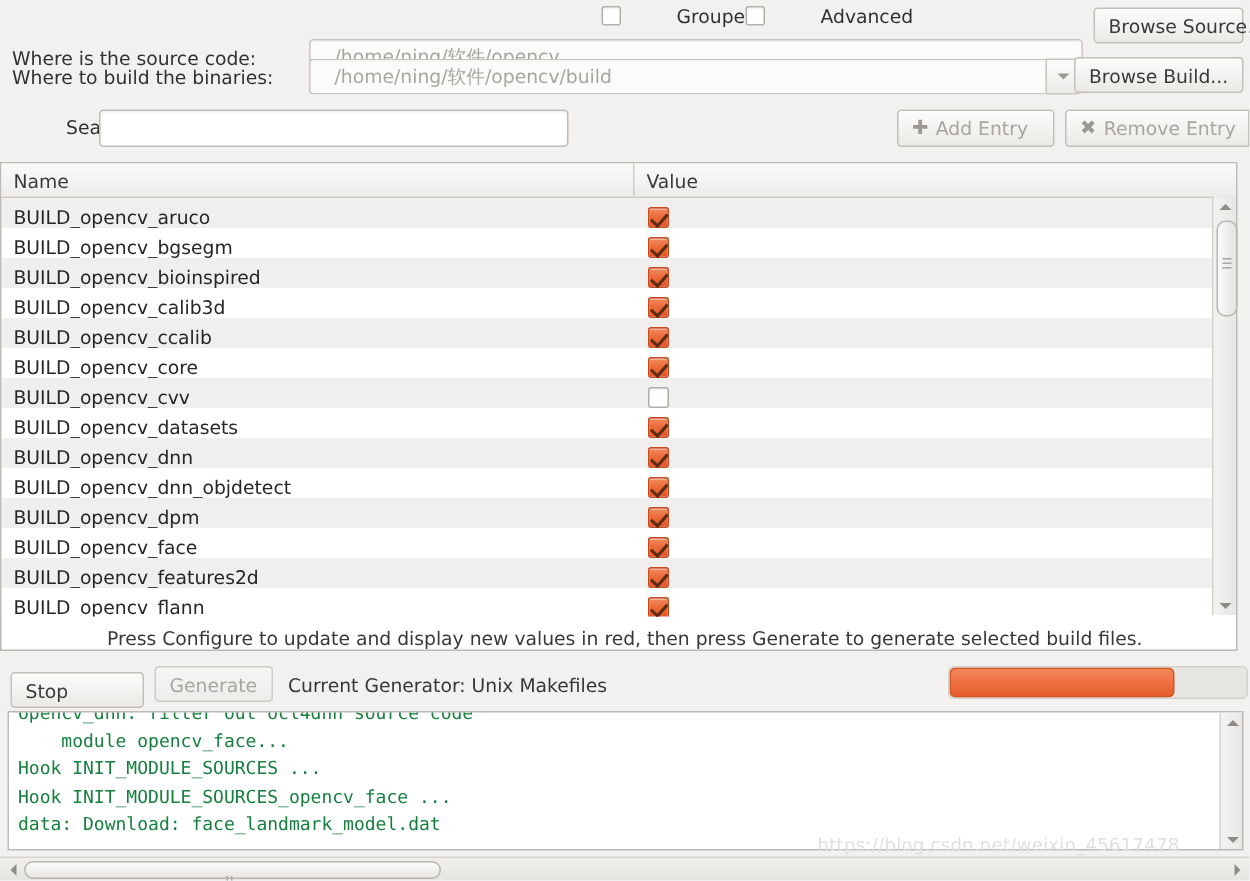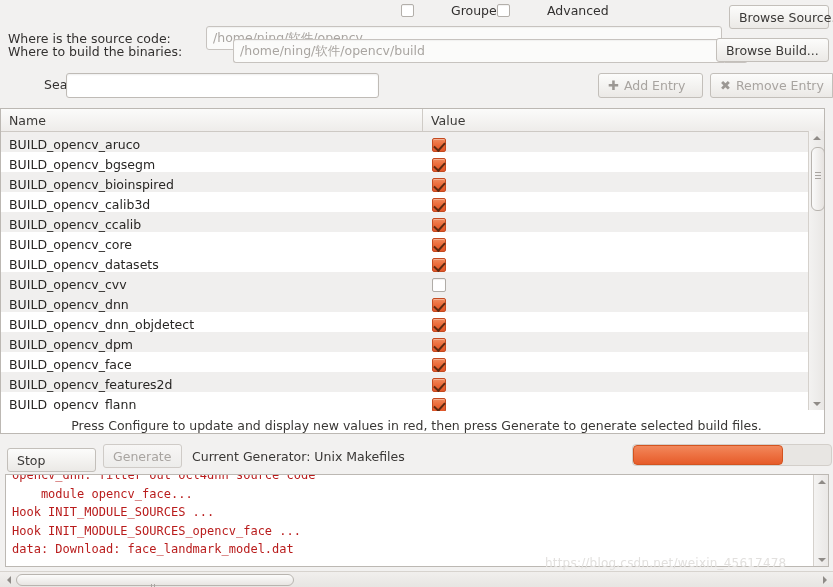--- a/index.html
+++ b/index.html
@@ -39,29 +39,29 @@
   #lbl-build  { width: 198px; }
 
   .path-field {
     height: 24px;
     box-sizing: border-box;
     background: #fbfbfa;
     border: 1px solid #c7c3bf;
     border-radius: 3px;
     display: flex;
     align-items: center;
-    padding: 0 6px;
+    padding: 0 16px;
     color: #a9a5a1;
     font-size: 12.5px;
     overflow: hidden;
     white-space: nowrap;
     box-shadow: inset 0 1px 1px rgba(0,0,0,0.04);
   }
   #field-source { width: 516px; }
-  #field-build  { width: 491px; border-top-right-radius:0; border-bottom-right-radius:0; border-right:none;margin-left:27px; }
+  #field-build  { width: 491px; border-top-right-radius:0; border-bottom-right-radius:0; border-right:none; }
 
   .combo-arrow {
     width: 24px; height: 24px;
     box-sizing: border-box;
     background: linear-gradient(to bottom, #fcfcfb, #eceae7);
     border: 1px solid #c7c3bf;
     border-top-right-radius: 3px;
     border-bottom-right-radius: 3px;
     display: flex; align-items: center; justify-content: center;
   }
@@ -311,21 +311,21 @@
     background: #ffffff;
     border: 1px solid #bcb8b3;
     overflow: hidden;
   }
   #log-text {
     position: absolute;
     left: 6px; top: -9px;
     font-family: "DejaVu Sans Mono", "Liberation Mono", monospace;
     font-size: 12px;
     line-height: 18.5px;
-    color: #b91c1c;
+    color: #15803d;
     white-space: pre;
   }
   #log-vscroll {
     position: absolute;
     right: 0; top: 0;
     width: 15px; height: 91px;
     background: linear-gradient(to right, #f4f3f2, #eae8e6);
     border-left: 1px solid #d5d1cc;
     box-sizing: border-box;
   }
@@ -464,30 +464,30 @@
           <div class="cell-value">
             <span class="vcheck on"></span>
           </div>
         </div>
         <div class="trow norm">
           <div class="cell-name">BUILD_opencv_core</div>
           <div class="cell-value">
             <span class="vcheck on"></span>
           </div>
         </div>
+        <div class="trow alt">
+          <div class="cell-name">BUILD_opencv_cvv</div>
+          <div class="cell-value">
+            <span class="vcheck off"></span>
+          </div>
+        </div>
         <div class="trow norm">
           <div class="cell-name">BUILD_opencv_datasets</div>
           <div class="cell-value">
             <span class="vcheck on"></span>
-          </div>
-        </div>
-        <div class="trow alt">
-          <div class="cell-name">BUILD_opencv_cvv</div>
-          <div class="cell-value">
-            <span class="vcheck off"></span>
           </div>
         </div>
         <div class="trow alt">
           <div class="cell-name">BUILD_opencv_dnn</div>
           <div class="cell-value">
             <span class="vcheck on"></span>
           </div>
         </div>
         <div class="trow norm">
           <div class="cell-name">BUILD_opencv_dnn_objdetect</div>

